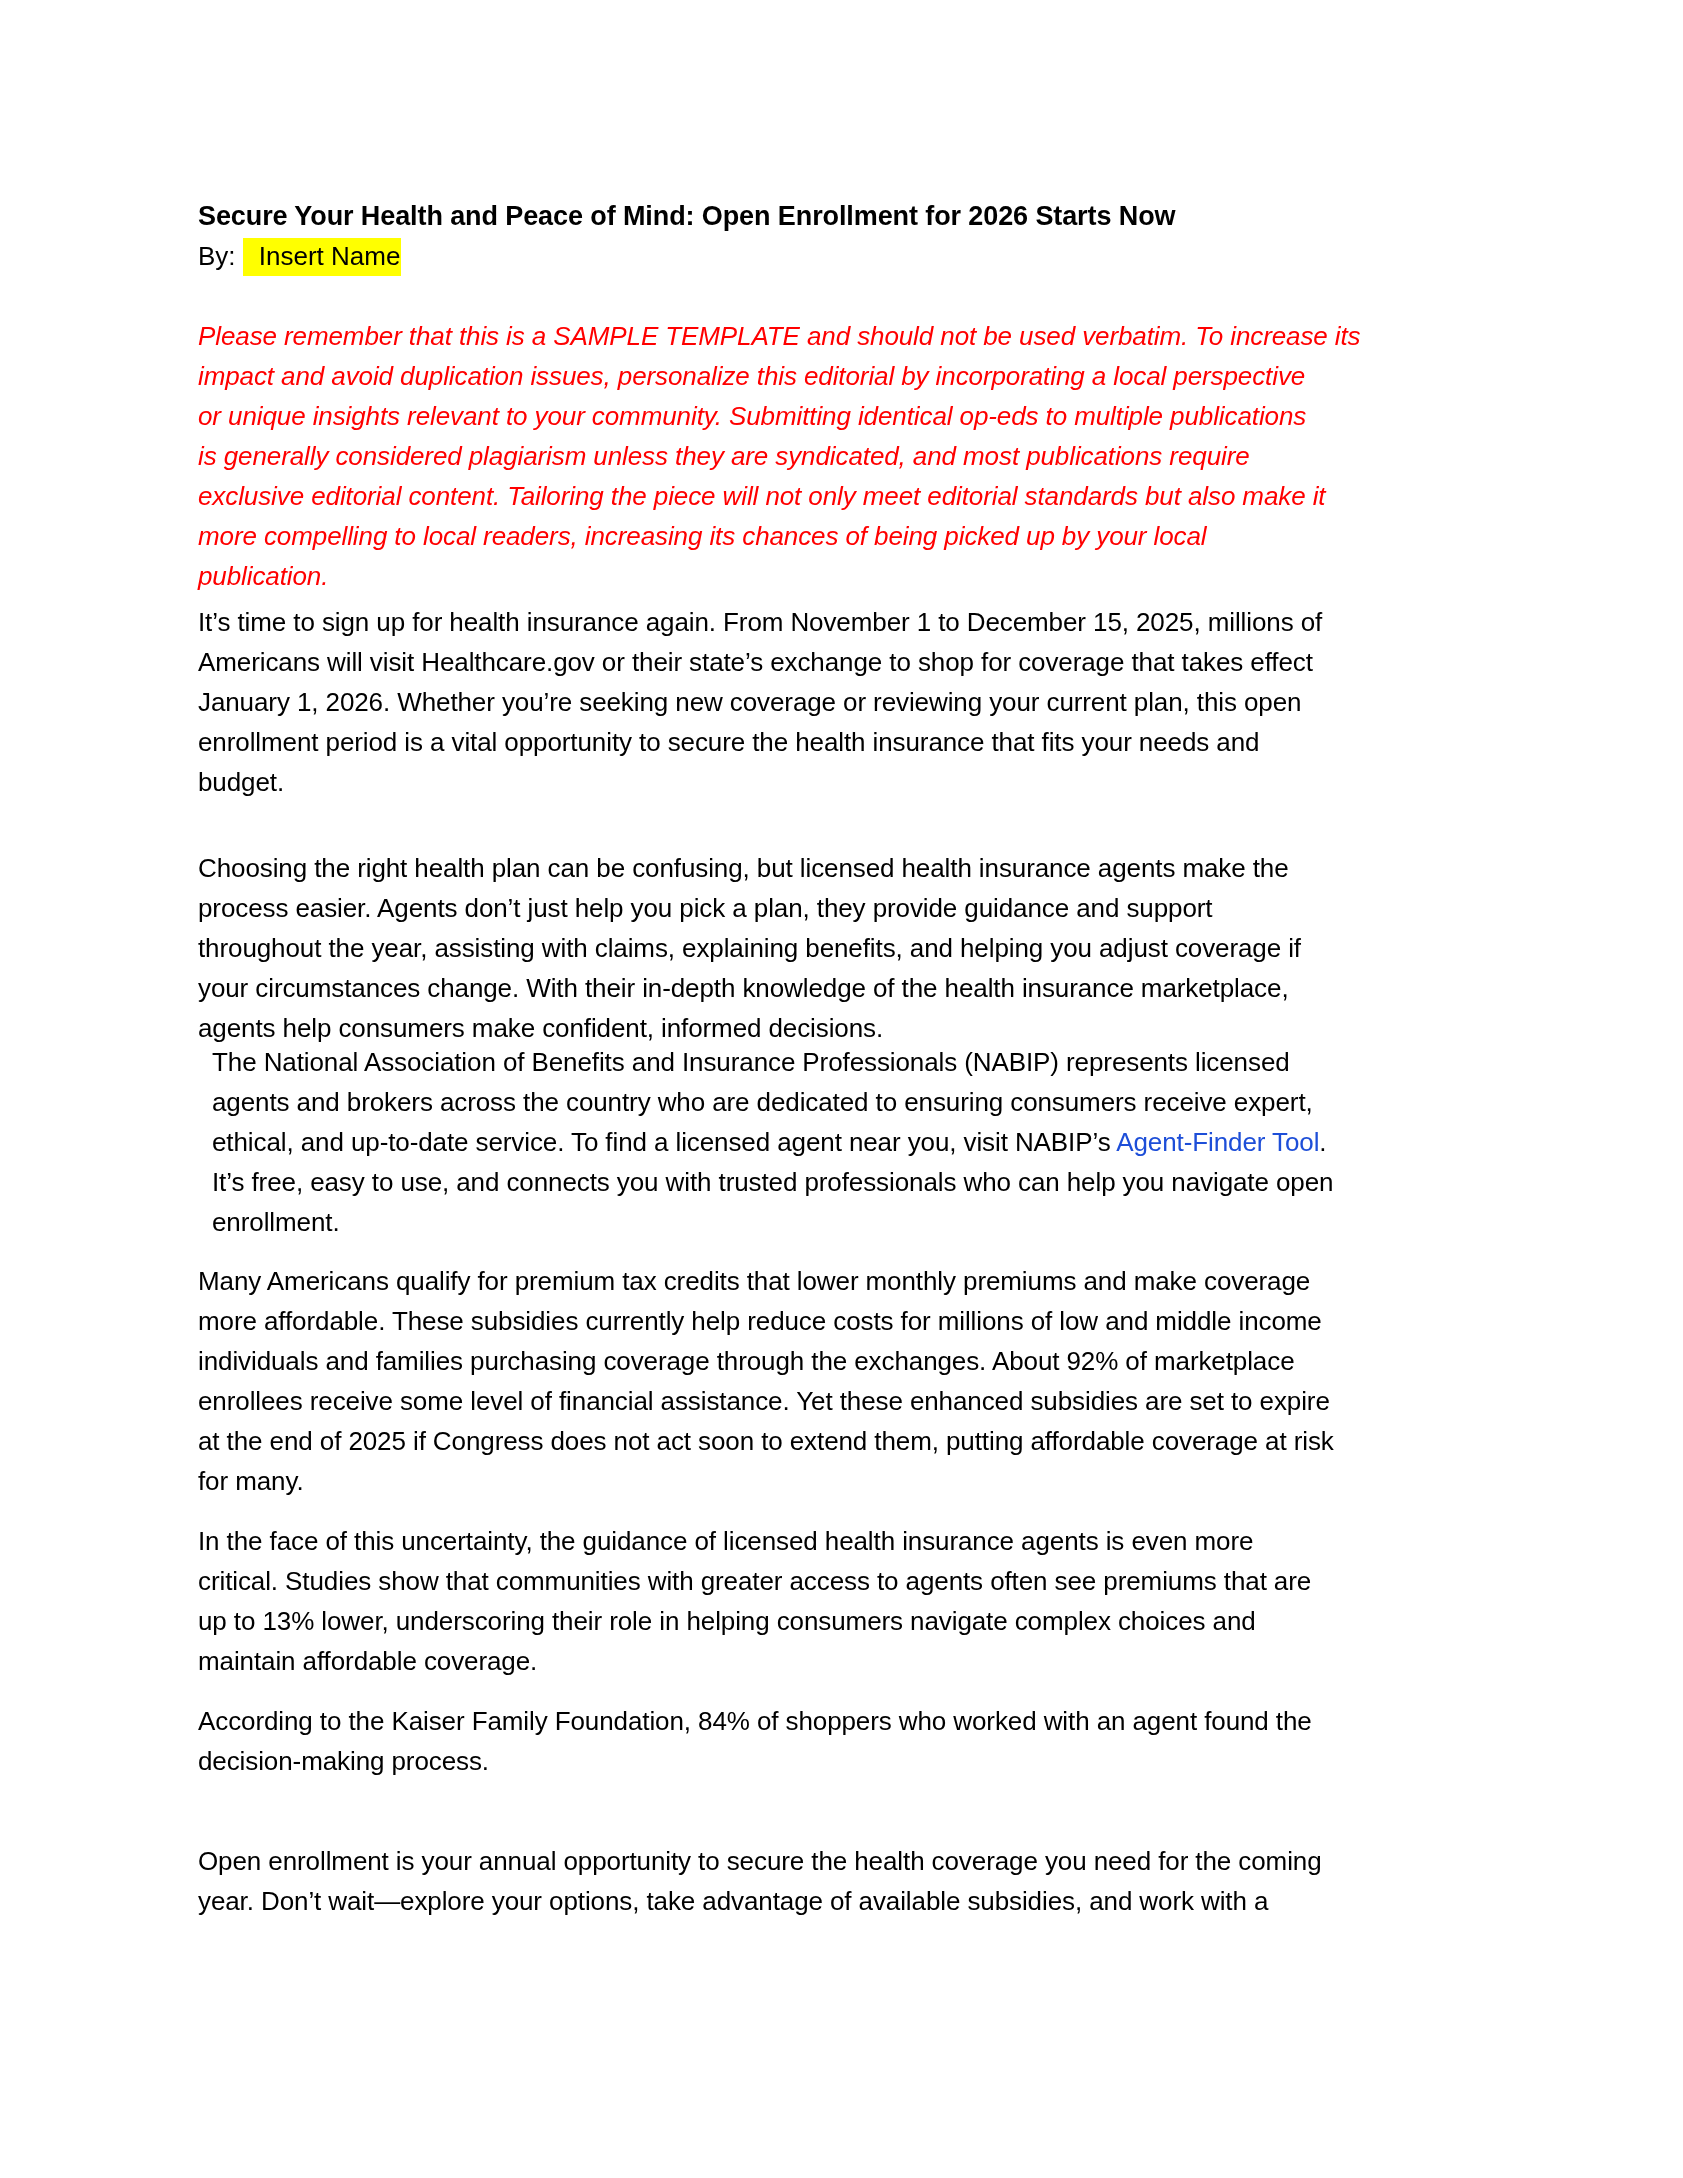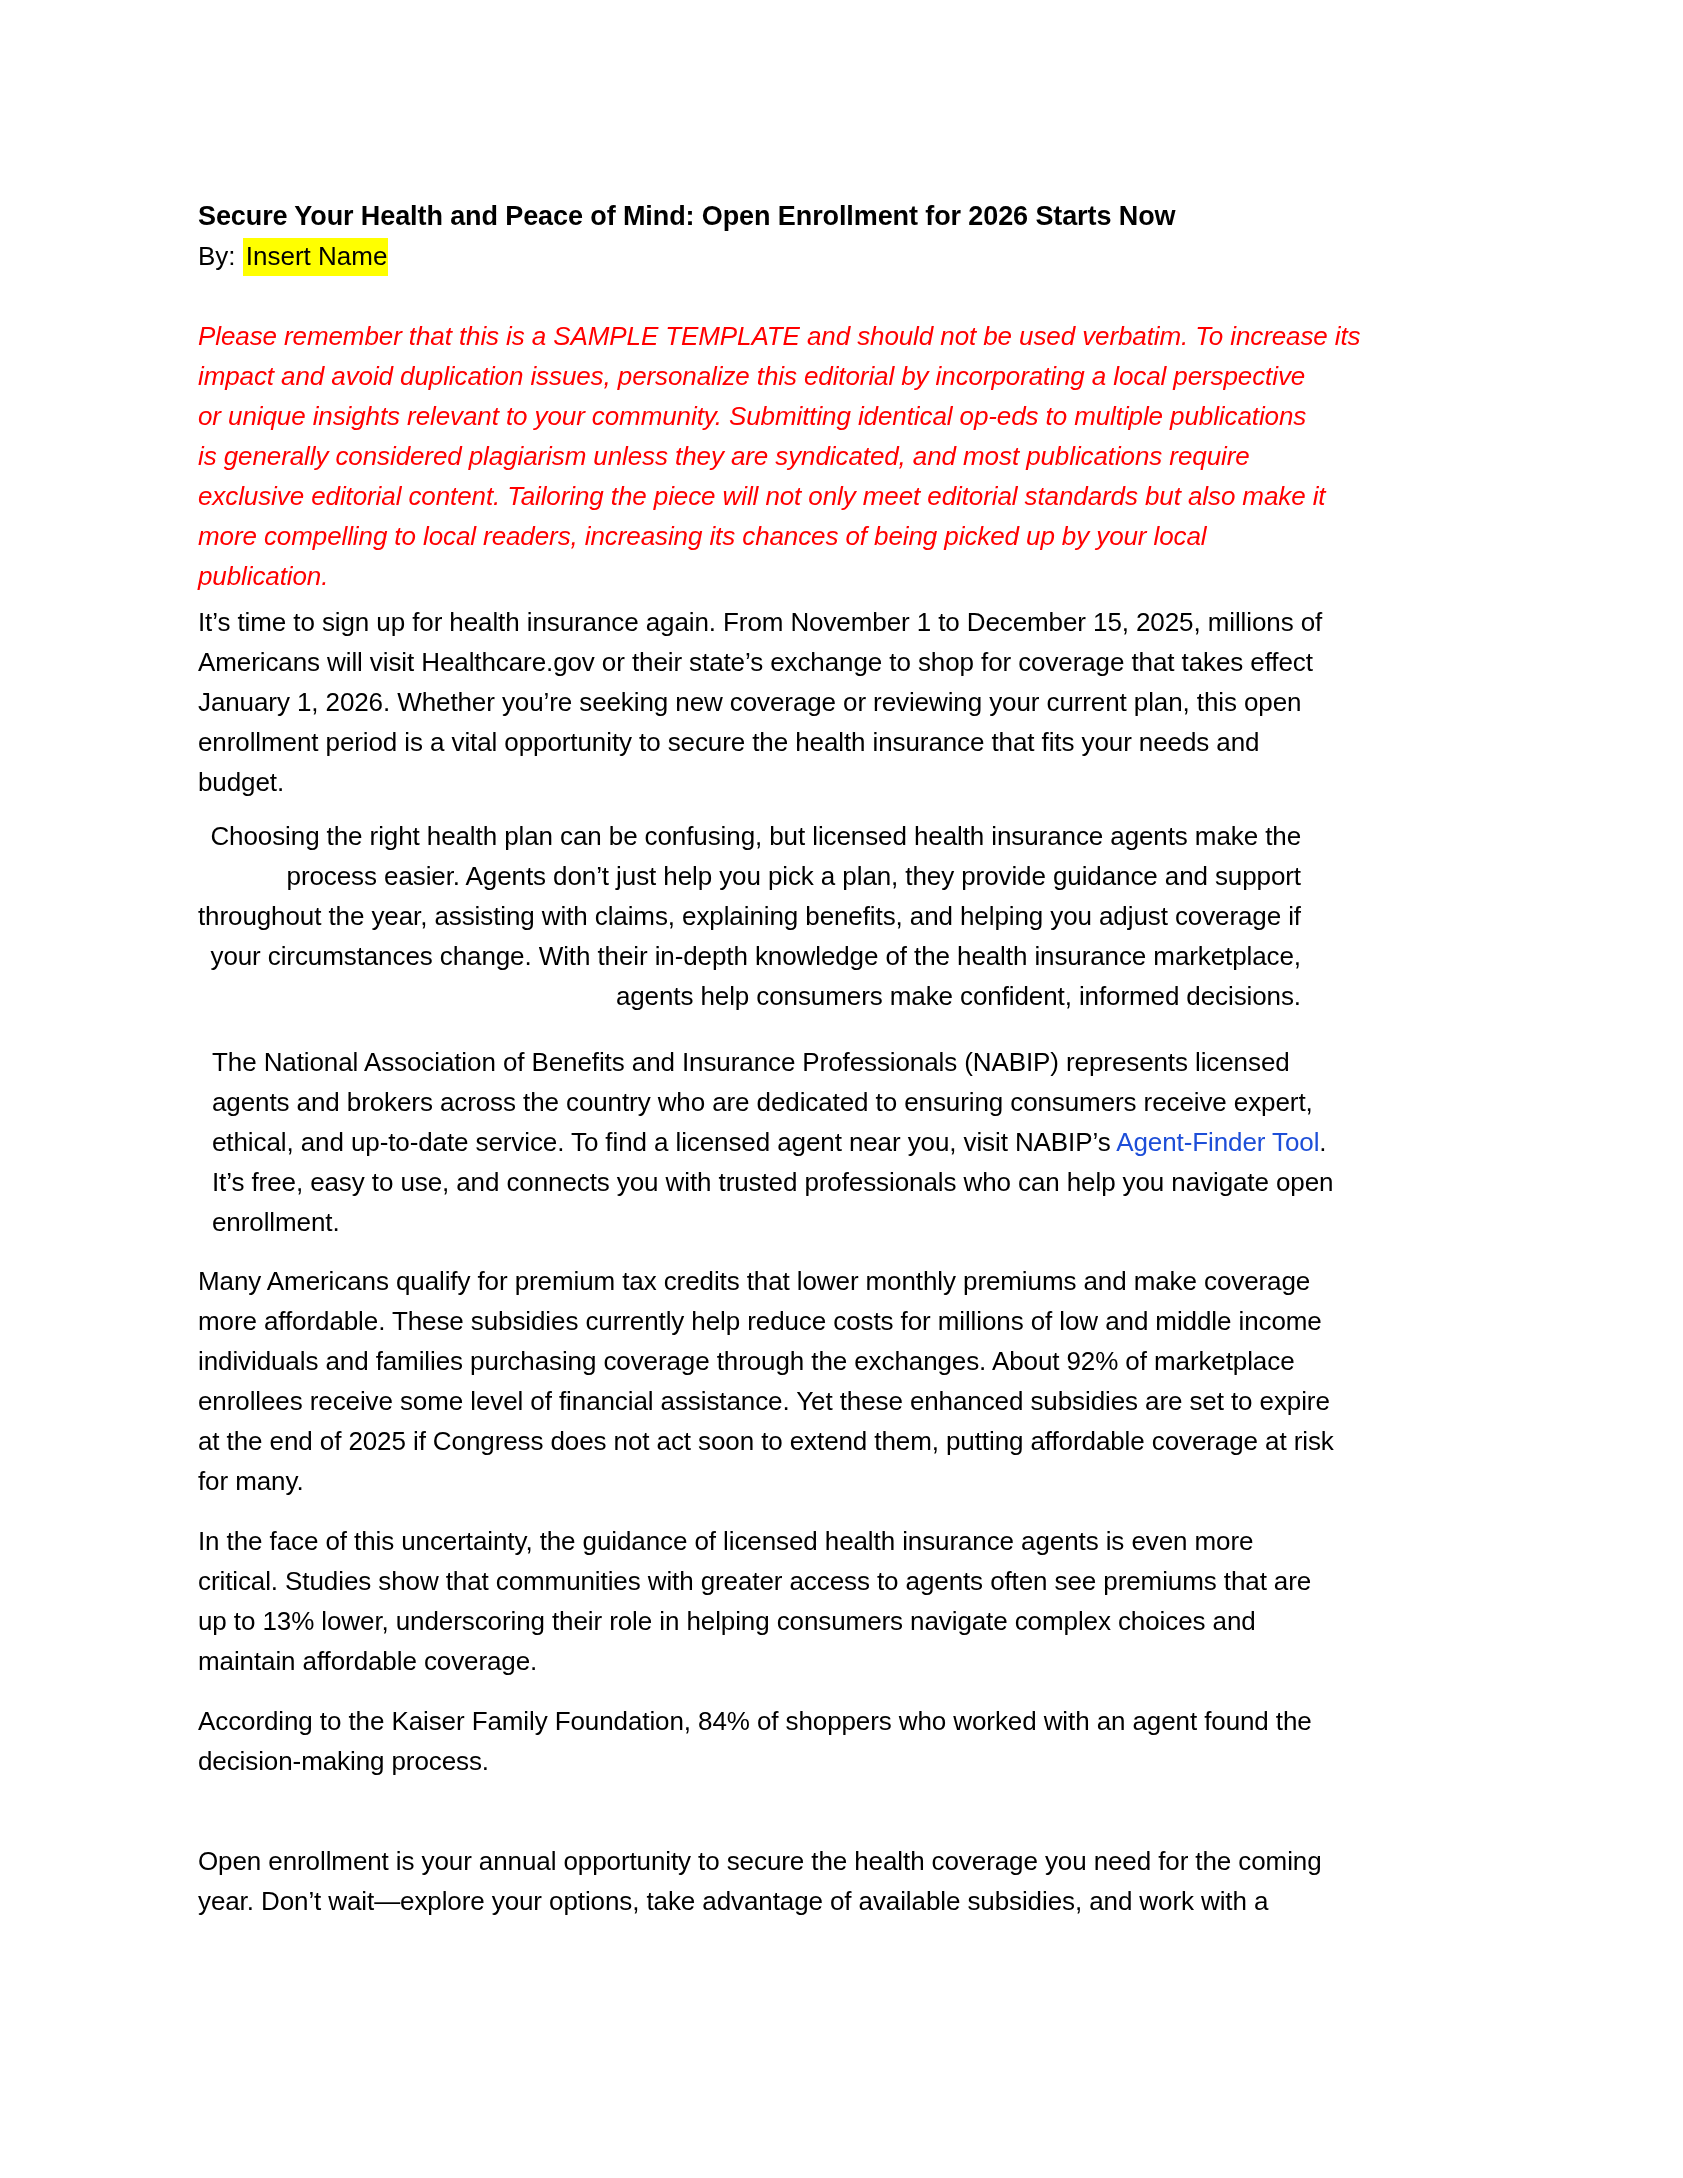--- a/index.html
+++ b/index.html
@@ -44,21 +44,21 @@
     position: absolute;
     top: 236px;
     left: 0;
     font-size: 26px;
     line-height: 40px;
     height: 40px;
     white-space: nowrap;
   }
   .highlight {
     background: #FFFF00;
-    padding: 3px 1px 5px 3px;
+    padding: 3px 1px 5px 16px;
   }
   .para {
     position: absolute;
     left: 0;
   }
   .disclaimer .line {
     color: #FF0000;
     font-style: italic;
   }
   .link {
@@ -89,21 +89,21 @@
   </div>
 
   <div class="para" style="top:602px;">
     <span class="line">It’s time to sign up for health insurance again. From November 1 to December 15, 2025, millions of</span>
     <span class="line">Americans will visit Healthcare.gov or their state’s exchange to shop for coverage that takes effect</span>
     <span class="line">January 1, 2026. Whether you’re seeking new coverage or reviewing your current plan, this open</span>
     <span class="line">enrollment period is a vital opportunity to secure the health insurance that fits your needs and</span>
     <span class="line">budget.</span>
   </div>
 
-  <div class="para" style="top:816px;text-align:right;">
+  <div class="para" style="top:848px;">
     <span class="line">Choosing the right health plan can be confusing, but licensed health insurance agents make the</span>
     <span class="line">process easier. Agents don’t just help you pick a plan, they provide guidance and support</span>
     <span class="line">throughout the year, assisting with claims, explaining benefits, and helping you adjust coverage if</span>
     <span class="line">your circumstances change. With their in-depth knowledge of the health insurance marketplace,</span>
     <span class="line">agents help consumers make confident, informed decisions.</span>
   </div>
 
   <div class="para" style="top:1042px;margin-left:14px;">
     <span class="line">The National Association of Benefits and Insurance Professionals (NABIP) represents licensed</span>
     <span class="line">agents and brokers across the country who are dedicated to ensuring consumers receive expert,</span>

